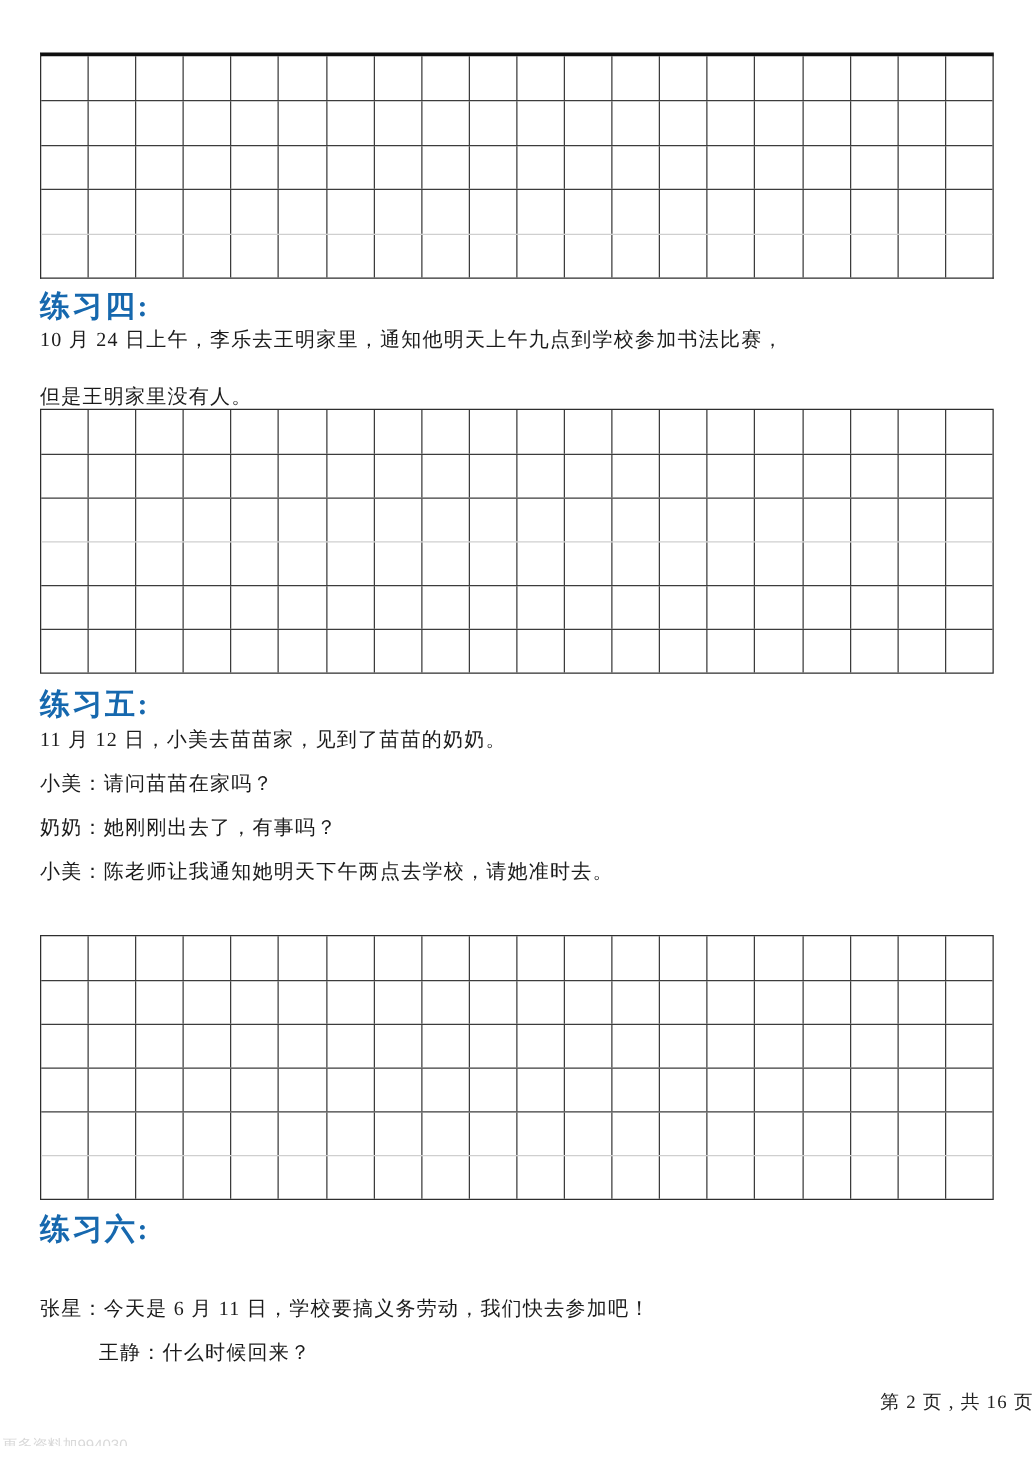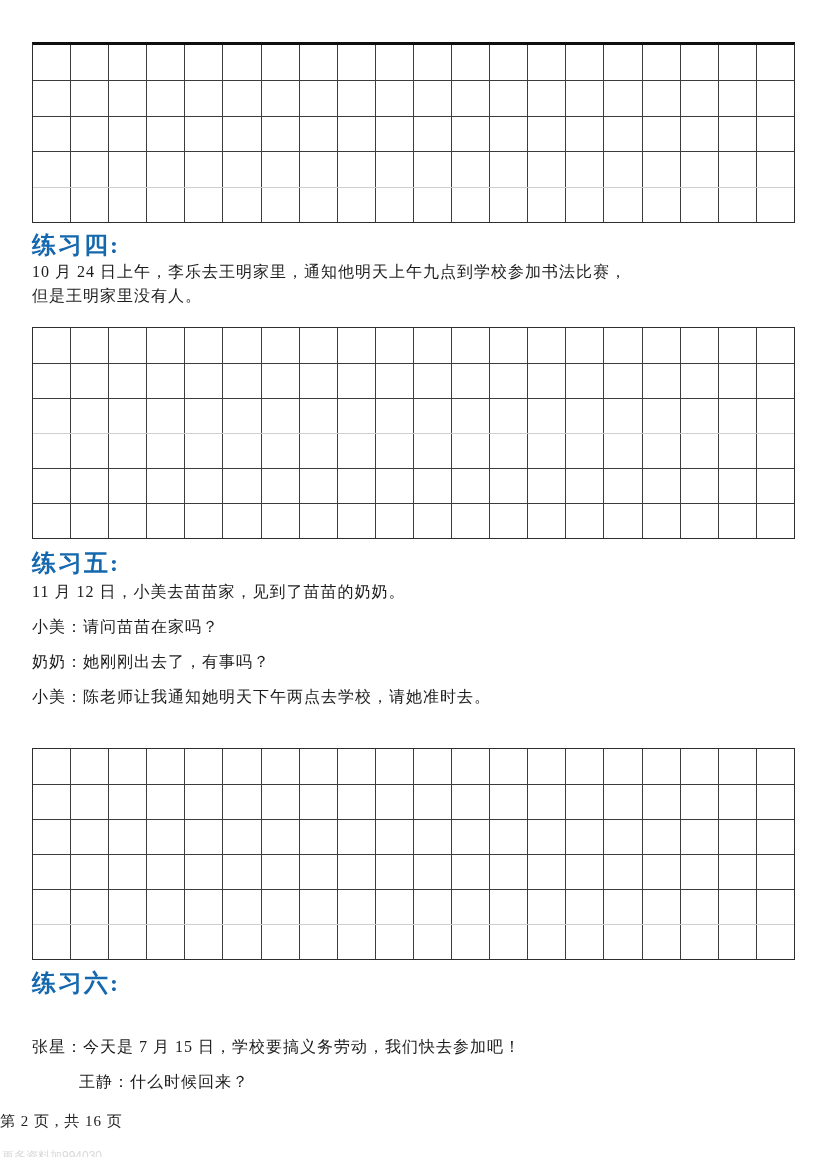--- a/index.html
+++ b/index.html
@@ -60,21 +60,21 @@
     font-size:16px;
     letter-spacing:1px;
     white-space:nowrap;
     color:var(--body-text);
   }
   .footer{
     position:absolute;
     left:0;
     top:1112px;
     width:100%;
-    text-align:left;
+    text-align:right;
     font-size:15px;
     letter-spacing:1px;
     color:#222;
   }
   .watermark{
     position:absolute;
     left:2px;
     top:1148px;
     font-size:12px;
     color:var(--watermark-gray);
@@ -194,21 +194,21 @@
         <div class="grid-cell"></div>
         <div class="grid-cell"></div>
         <div class="grid-cell"></div>
         <div class="grid-cell"></div>
         <div class="grid-cell"></div>
       </div>
     </div>
 
   <h2 class="exercise-heading" style="top:229px;">练习四:</h2>
   <p class="body-line" style="top:262px;">10 月 24 日上午，李乐去王明家里，通知他明天上午九点到学校参加书法比赛，</p>
-  <p class="body-line" style="top:286px;">但是王明家里没有人。</p>
+  <p class="body-line" style="top:307px;">但是王明家里没有人。</p>
 
   <div id="grid2" class="grid" style="top:327px;">
       <div class="grid-row">
         <div class="grid-cell"></div>
         <div class="grid-cell"></div>
         <div class="grid-cell"></div>
         <div class="grid-cell"></div>
         <div class="grid-cell"></div>
         <div class="grid-cell"></div>
         <div class="grid-cell"></div>
@@ -473,20 +473,20 @@
         <div class="grid-cell"></div>
         <div class="grid-cell"></div>
         <div class="grid-cell"></div>
         <div class="grid-cell"></div>
         <div class="grid-cell"></div>
         <div class="grid-cell"></div>
       </div>
     </div>
 
   <h2 class="exercise-heading" style="top:967px;">练习六:</h2>
-  <p class="body-line" style="top:1037px;">张星：今天是 7 月 15 日，学校要搞义务劳动，我们快去参加吧！</p>
+  <p class="body-line" style="top:1037px;">张星：今天是 6 月 11 日，学校要搞义务劳动，我们快去参加吧！</p>
   <p class="body-line" style="top:1072px;margin-left:47px;">王静：什么时候回来？</p>
 
   <div class="footer">第 2 页 , 共 16 页</div>
 
   <div class="watermark">更多资料加994030</div>
 
 </div>
 
 </body></html>

